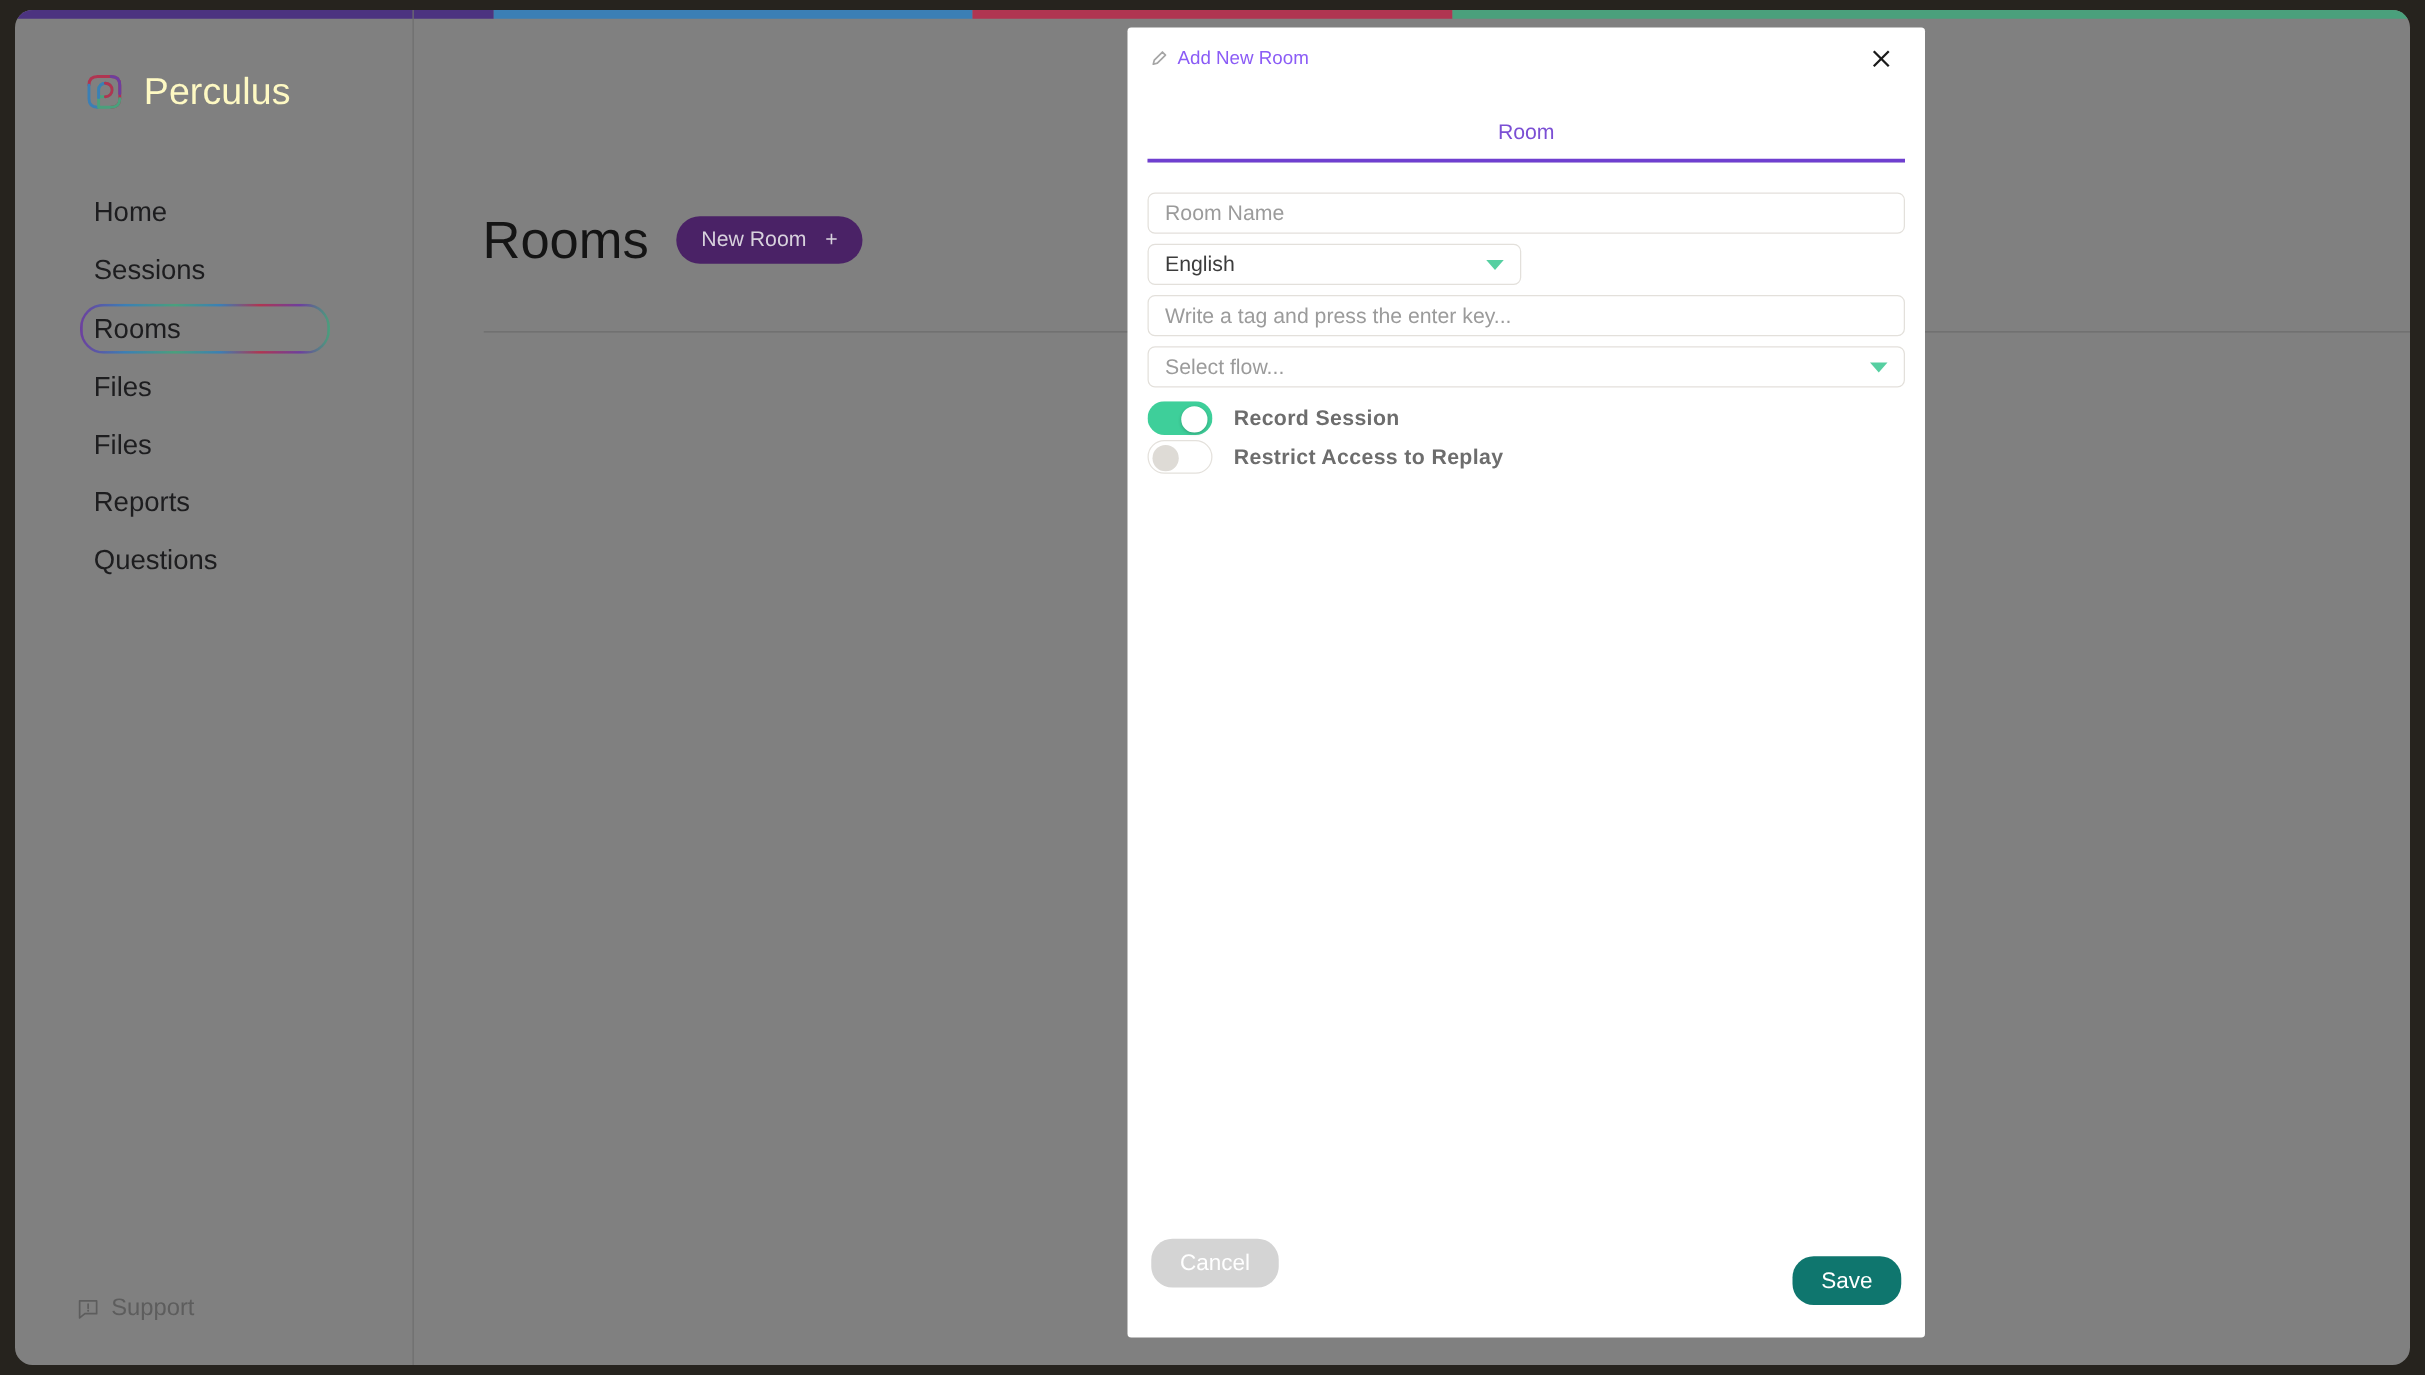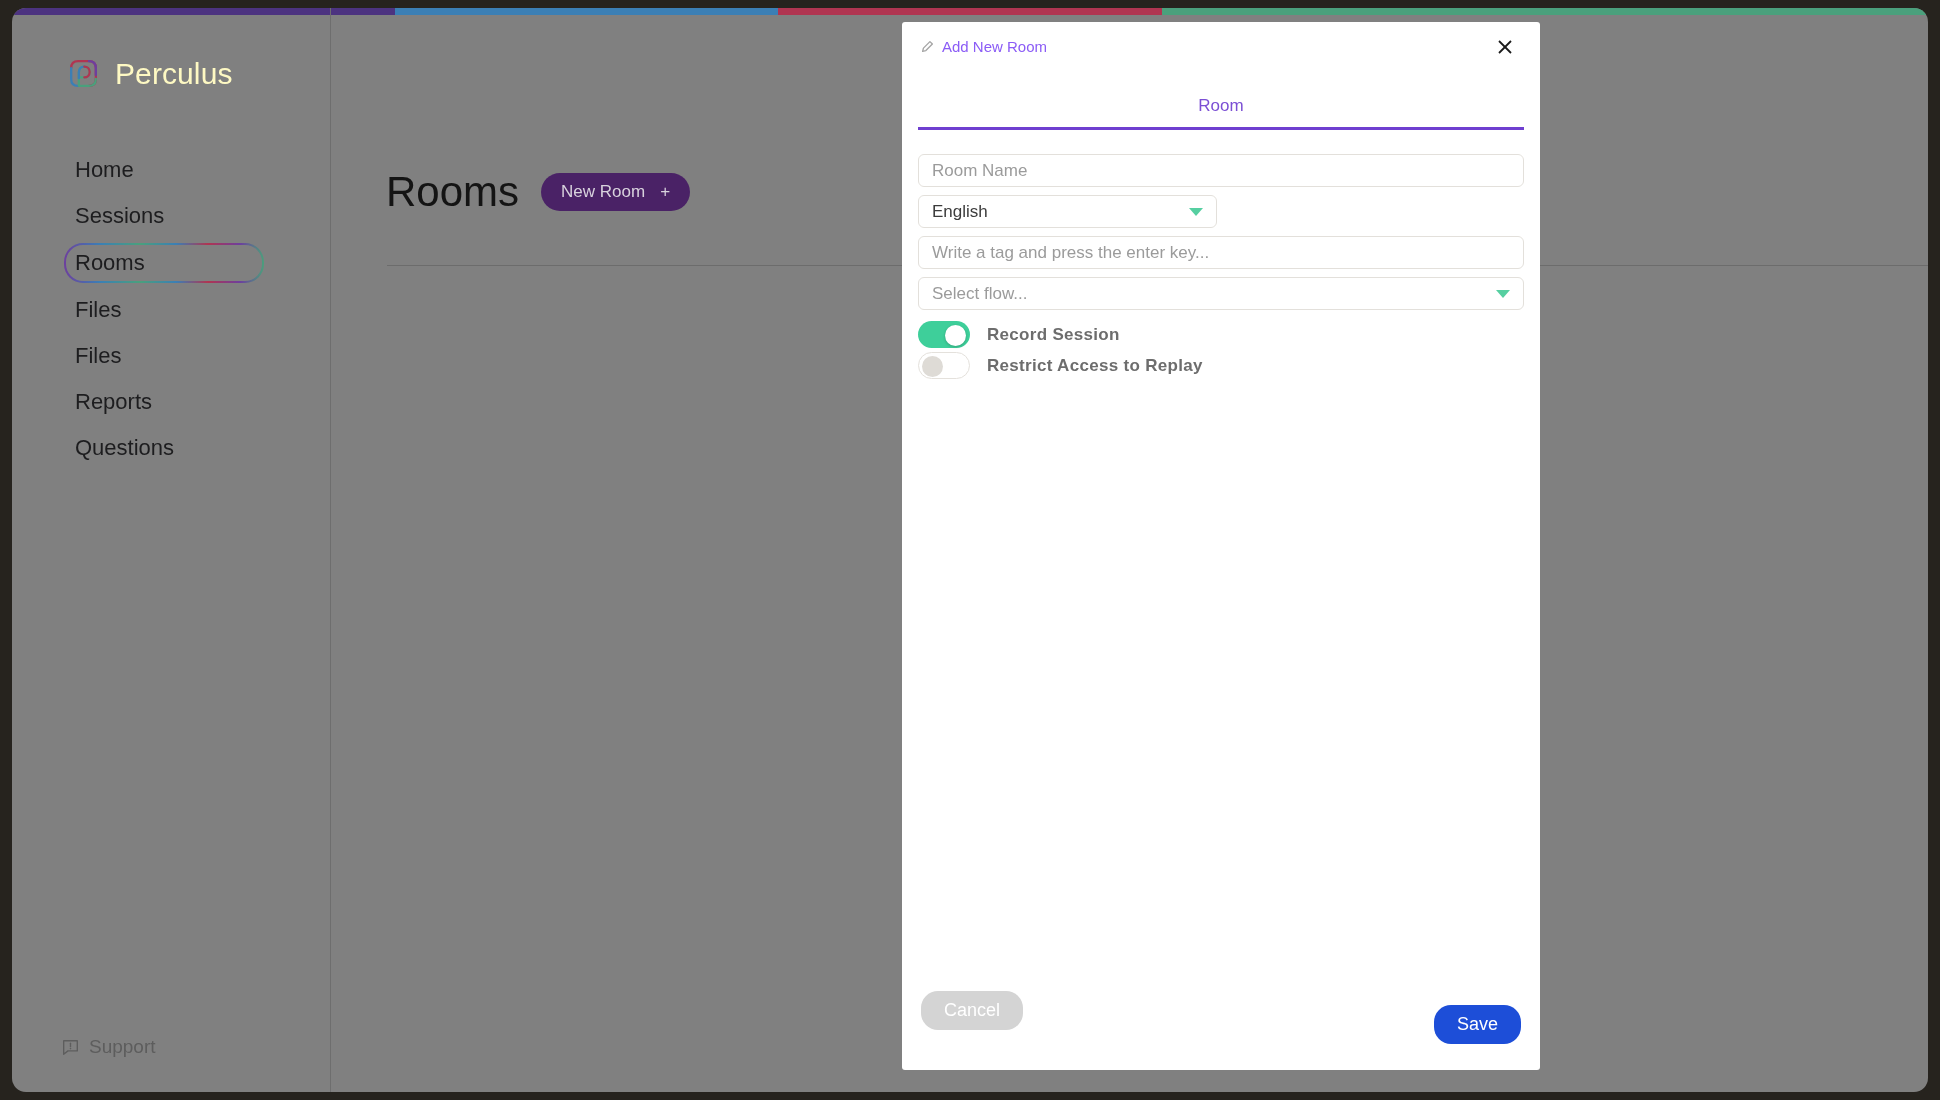--- a/index.html
+++ b/index.html
@@ -186,21 +186,21 @@
   #modal-foot {
     position: absolute; left: 19px; right: 19px; bottom: 26px;
     display: flex; justify-content: space-between; align-items: center;
   }
   .btn {
     border: none; border-radius: 17px;
     padding: 9px 23px; font-size: 18px;
     font-family: inherit; cursor: pointer; color: #fff;
   }
   .btn-cancel { background: #d4d4d4; }
-  .btn-save { background: #1d4ed8; margin-top: 29px; }
+  .btn-save { background: #0f766e; margin-top: 29px; }
 </style>
 </head>
 <body>
 
 <div id="app">
 
   <div id="topbar">
     <div class="seg" style="width:20%;background:#4c3380"></div>
     <div class="seg" style="width:20%;background:#3b7fb5"></div>
     <div class="seg" style="width:20%;background:#b03551"></div>

